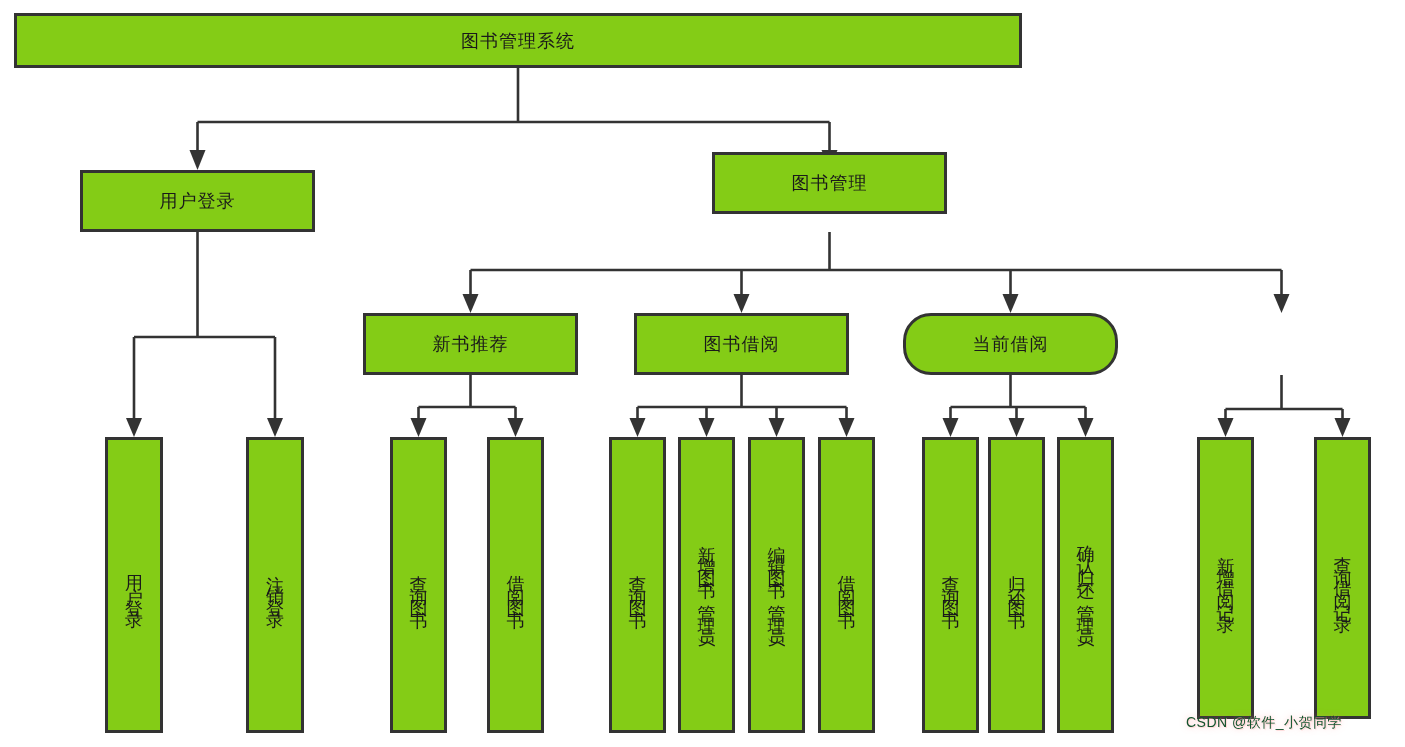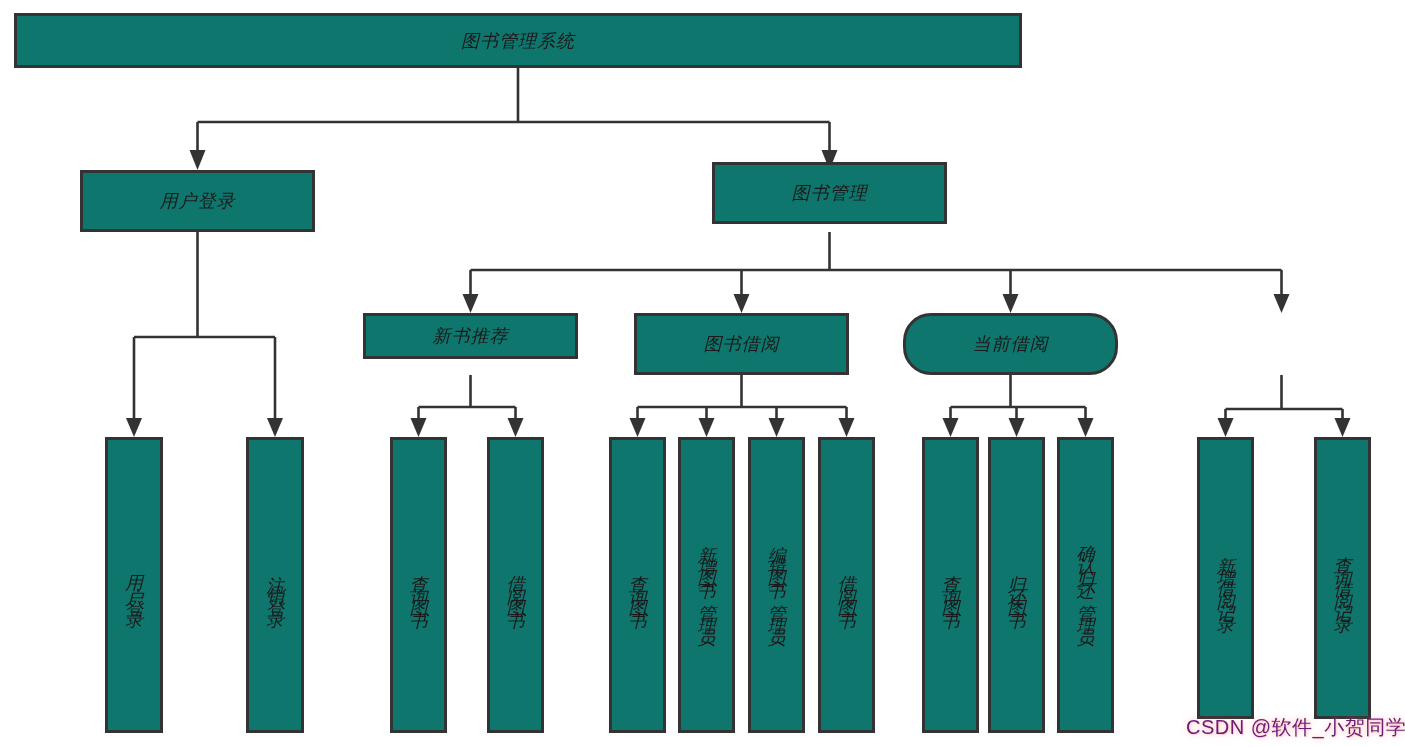--- a/index.html
+++ b/index.html
@@ -13,41 +13,40 @@
     font-family:"Liberation Sans","DejaVu Sans",sans-serif;
     color:var(--text);
     overflow:hidden;
   }
   .stage{position:relative;width:1405px;height:747px;}
   .wires{position:absolute;left:0;top:0;width:1405px;height:747px;}
   .node{
     position:absolute;
     box-sizing:border-box;
     border:3px solid var(--line);
-    background:#0f766e;
+    background:#84cc16;
     display:flex;align-items:center;justify-content:center;
     font-size:18px;
     letter-spacing:1px;
     color:var(--text);
     z-index:2;
-    font-style:italic;
   }
   .leaf{
     writing-mode:vertical-rl;
     letter-spacing:12px;
     font-size:18px;
     line-height:1;
   }
   .watermark{
     position:absolute;
     left:1186px;top:714px;
     z-index:5;
-    font-size:20px;
+    font-size:14px;
     letter-spacing:0.5px;
-    color:#701a75;
+    color:#14532d;
     text-shadow:0 0 6px rgba(255,130,130,0.55), 1px 1px 0 rgba(255,190,190,0.45);
     white-space:nowrap;
   }
 </style>
 </head>
 <body>
 
 <div class="stage">
 
   <svg class="wires" viewBox="0 0 1405 747" xmlns="http://www.w3.org/2000/svg">
@@ -79,23 +78,23 @@
       <polygon points="1008.5,418 1024.5,418 1016.5,437"></polygon>
       <polygon points="1077.5,418 1093.5,418 1085.5,437"></polygon>
       <polygon points="1217.5,418 1233.5,418 1225.5,437"></polygon>
       <polygon points="1334.5,418 1350.5,418 1342.5,437"></polygon>
     </g>
   </svg>
 
   <div class="node" style="left:14px;top:13px;width:1008px;height:55px;">图书管理系统</div>
 
   <div class="node" style="left:80px;top:170px;width:235px;height:62px;">用户登录</div>
-  <div class="node" style="left:712px;top:162px;width:235px;height:62px;">图书管理</div>
+  <div class="node" style="left:712px;top:152px;width:235px;height:62px;">图书管理</div>
 
-  <div class="node" style="left:363px;top:313px;width:215px;height:46px;">新书推荐</div>
+  <div class="node" style="left:363px;top:313px;width:215px;height:62px;">新书推荐</div>
   <div class="node" style="left:634px;top:313px;width:215px;height:62px;">图书借阅</div>
   <div class="node" style="left:903px;top:313px;width:215px;height:62px;border-radius:28px;">当前借阅</div>
 
   <div class="node leaf" style="left:105px;top:437px;width:58px;height:296px;">用户登录</div>
   <div class="node leaf" style="left:246px;top:437px;width:58px;height:296px;">注销登录</div>
 
   <div class="node leaf" style="left:390px;top:437px;width:57px;height:296px;">查询图书</div>
   <div class="node leaf" style="left:487px;top:437px;width:57px;height:296px;">借阅图书</div>
 
   <div class="node leaf" style="left:609px;top:437px;width:57px;height:296px;">查询图书</div>

